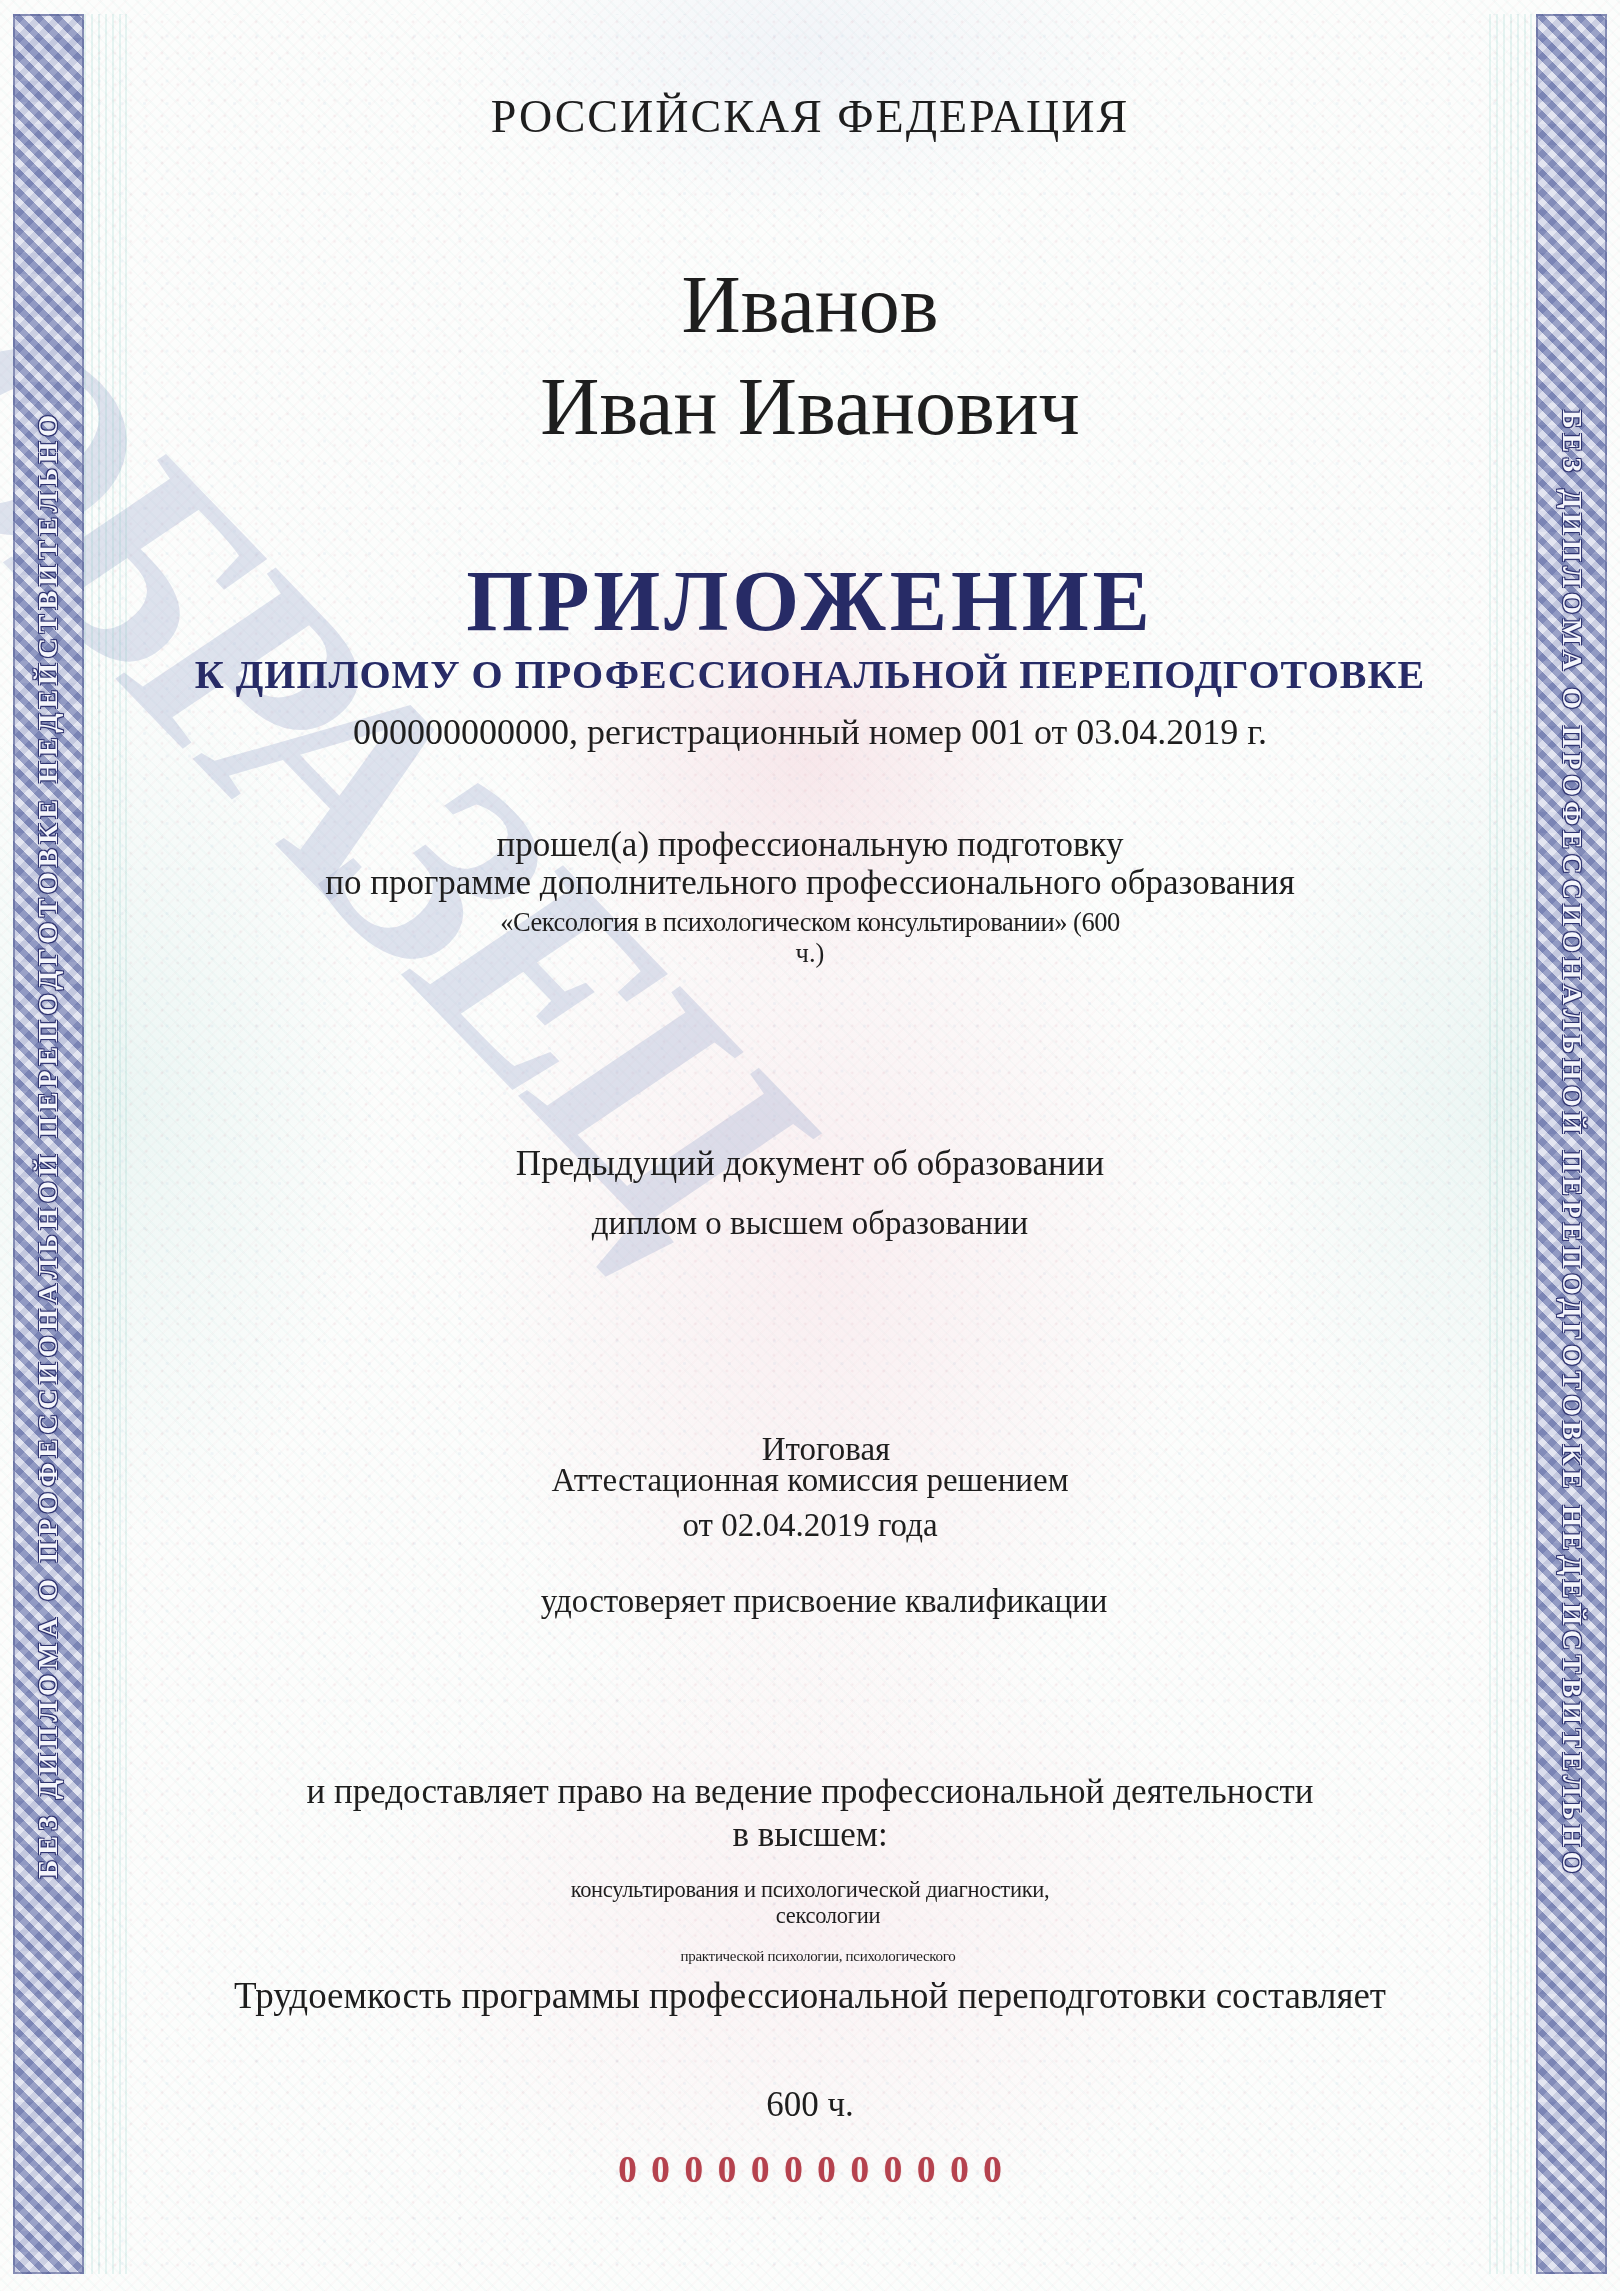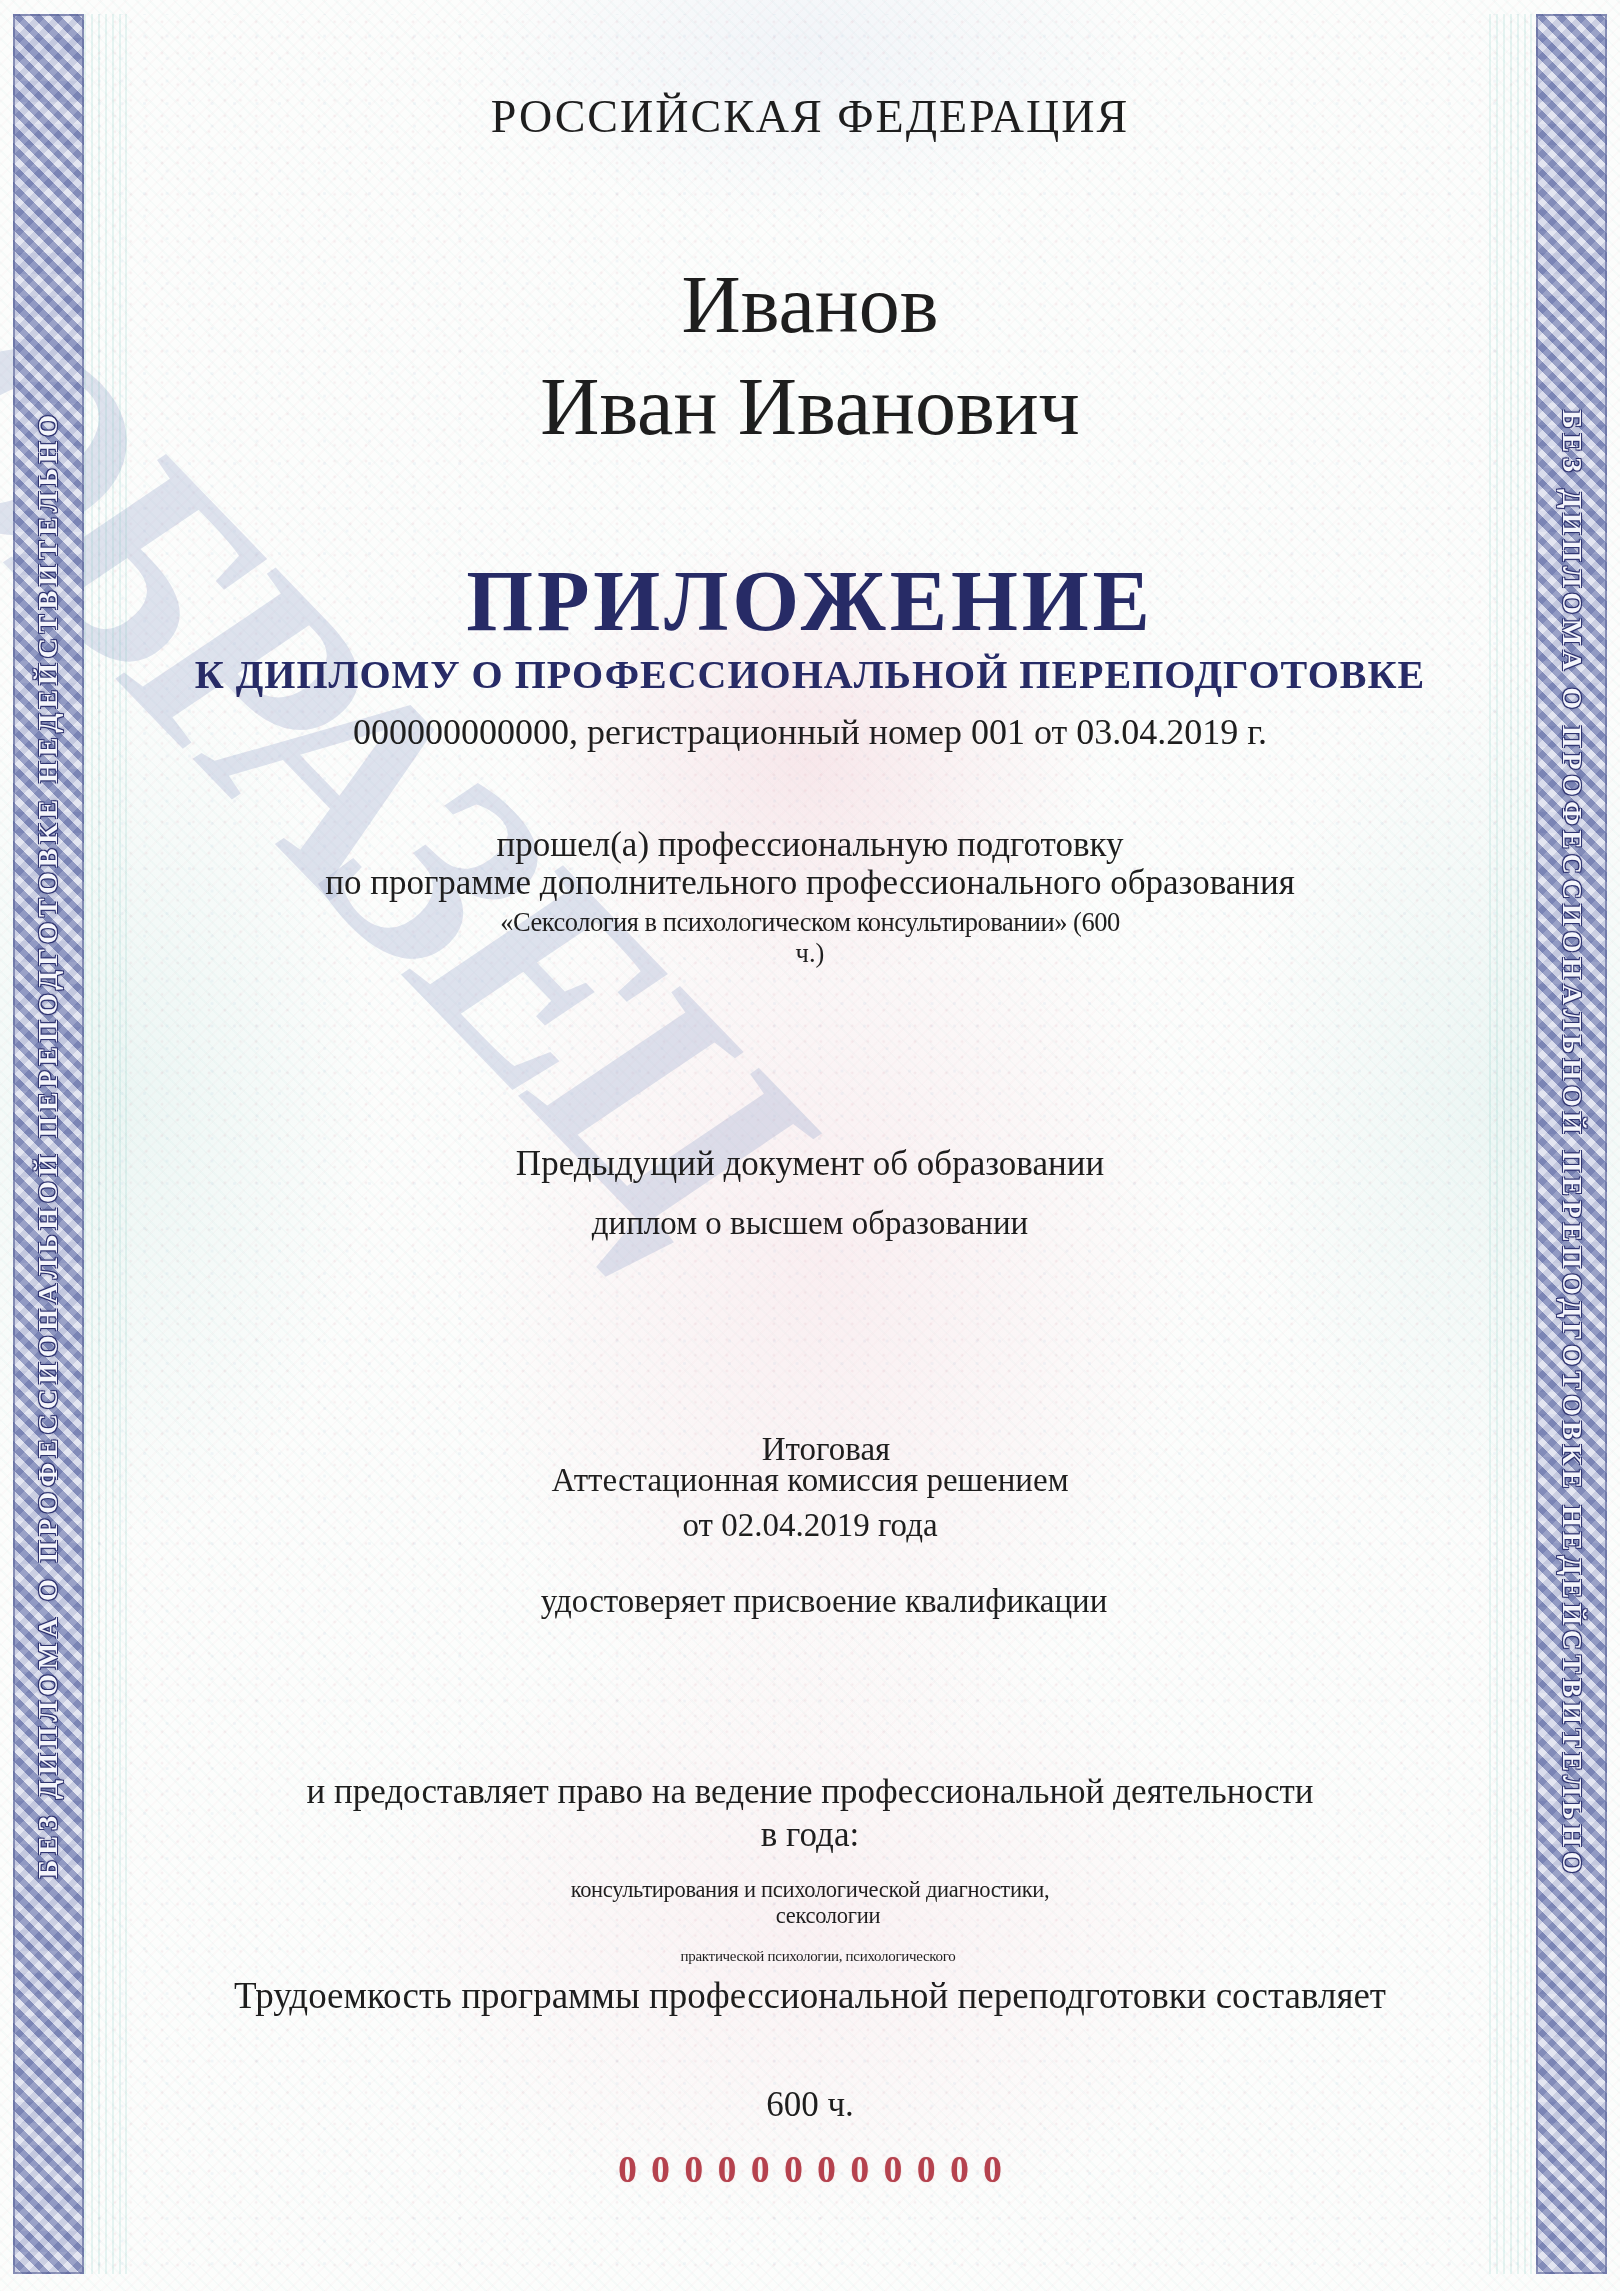--- a/index.html
+++ b/index.html
@@ -129,21 +129,21 @@
 
   <div class="line l-prevdoc">Предыдущий документ об образовании</div>
   <div class="line l-prevval">диплом о высшем образовании</div>
 
   <div class="line l-comm1">Итоговая</div>
   <div class="line l-comm2">Аттестационная комиссия решением</div>
   <div class="line l-comm3">от 02.04.2019 года</div>
   <div class="line l-cert">удостоверяет присвоение квалификации</div>
 
   <div class="line l-rights1">и предоставляет право на ведение профессиональной деятельности</div>
-  <div class="line l-rights2">в года:</div>
+  <div class="line l-rights2">в высшем:</div>
   <div class="line l-s1">практической психологии, психологического</div>
   <div class="line l-s2">консультирования и психологической диагностики,</div>
   <div class="line l-s3">сексологии</div>
 
   <div class="line l-work">Трудоемкость программы профессиональной переподготовки составляет</div>
   <div class="line l-hours">600 ч.</div>
 
   <div class="line l-serial">000000000000</div>
 
 </div>

